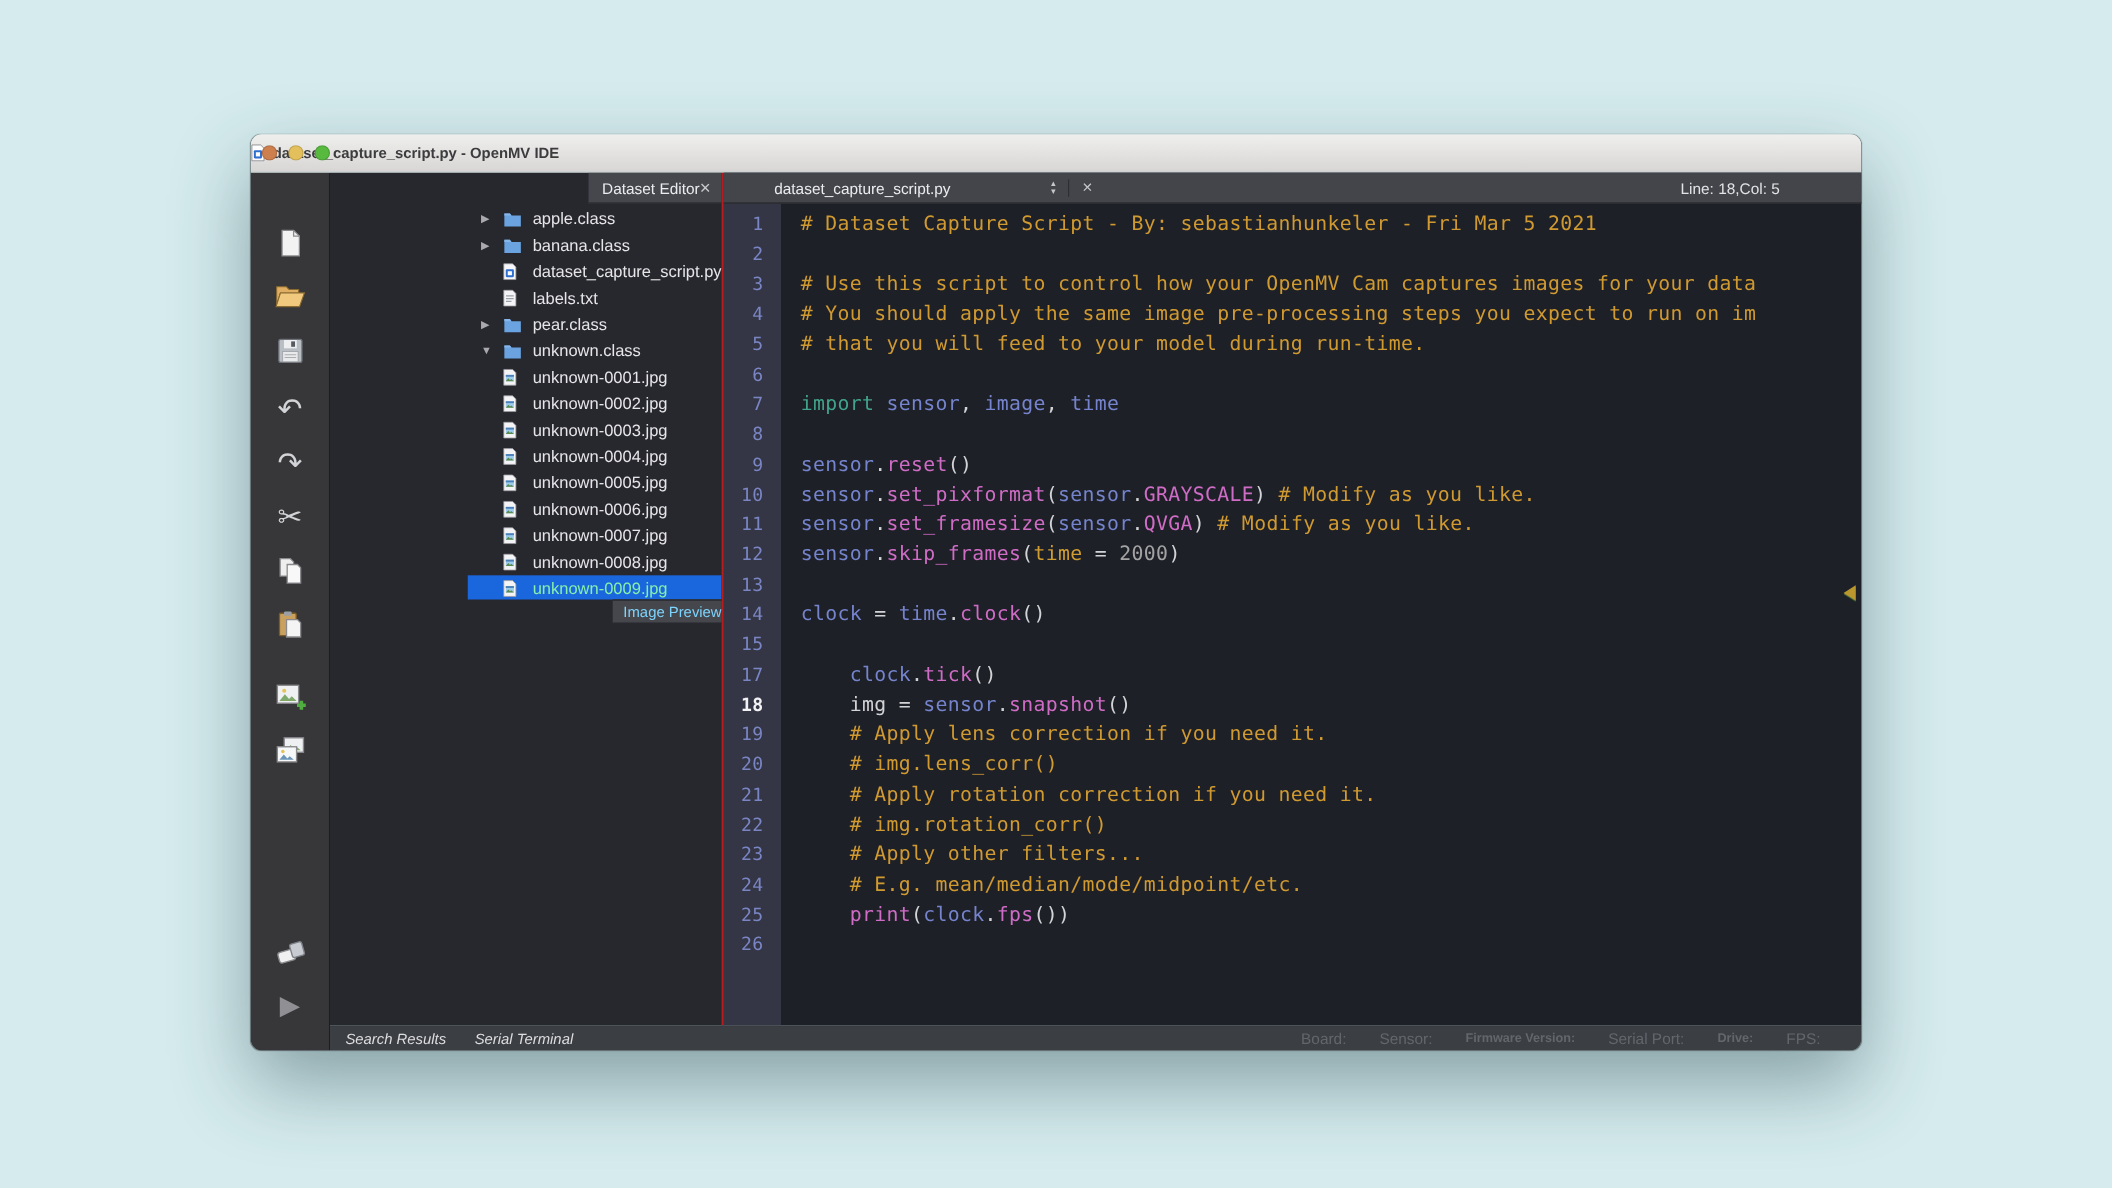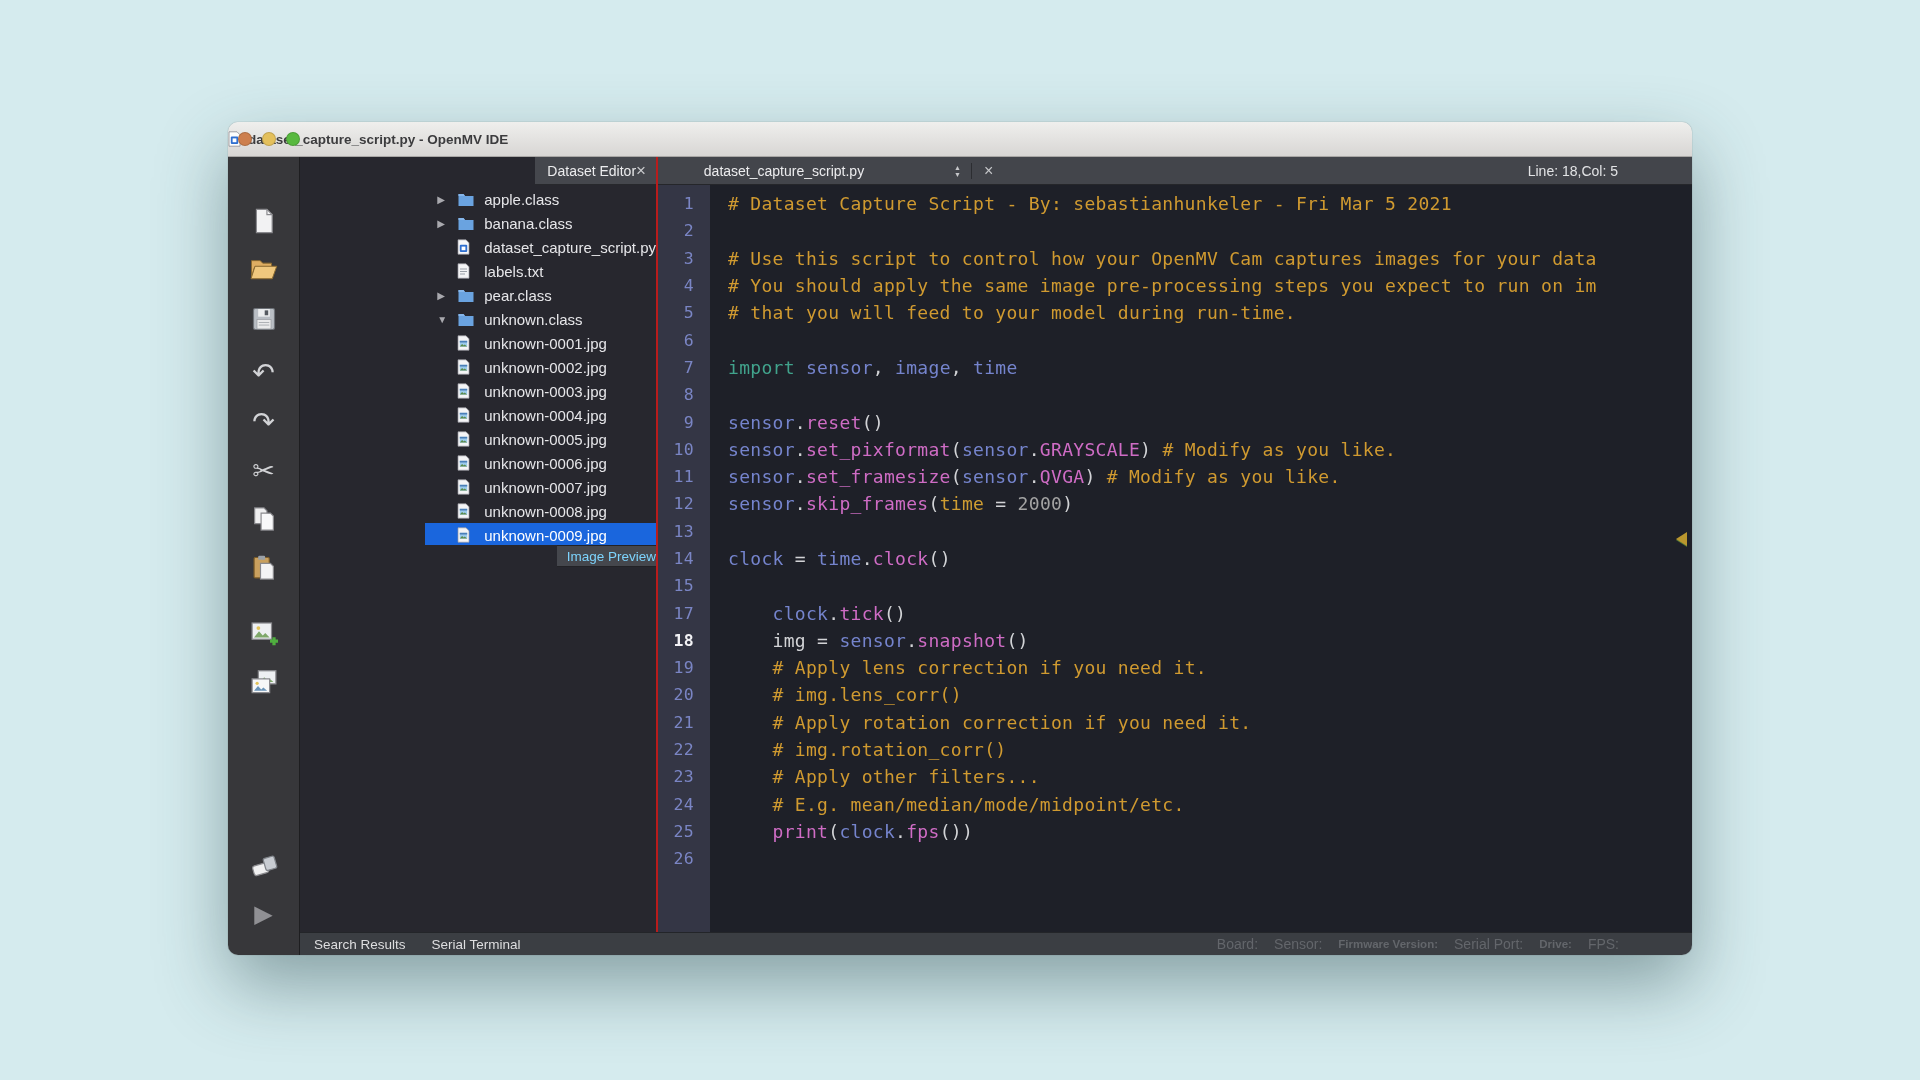--- a/index.html
+++ b/index.html
@@ -39,21 +39,21 @@
   
   .panel { flex:0 0 358px; display:flex; flex-direction:column; background:#27272e; border-right:2px solid #b91c1c; min-height:0;align-items:flex-end; }
   .panel-header { height:28px; flex:0 0 28px; background:#45474d; border-bottom:1px solid #27282c;
                   display:flex; align-items:center; padding:0 10px 0 12px; color:#ececee; font-size:14px; }
   .panel-header .x { margin-left:auto; font-size:17px; color:#c9cacd; cursor:default; line-height:1; }
   .tree { height:360px; flex:0 0 360px; overflow:hidden; padding-top:2px; }
   .row { height:24px; display:flex; align-items:center; padding-left:8px; color:#e6e6e9; font-size:15px; white-space:nowrap; }
   .row .arrow { width:24px; font-size:10px; color:#a9a9ae; text-align:left; padding-left:4px; }
   .row.d1 { padding-left:32px; }
   .row .ficon { width:20px; margin-right:7px; display:flex; align-items:center; }
-  .row.sel { background:#1a66dd; color:#ffffff; }
+  .row.sel { background:#1a66dd; color:#86efac; }
 
   .preview-header { height:22px; flex:0 0 22px; background:#45474d; border-top:1px solid #222226; border-bottom:1px solid #222226;
                     display:flex; align-items:center; padding-left:10px; color:#7dd3fc; font-size:13.5px; }
   .preview-wrap { flex:1; background:#151515; display:flex; flex-direction:column; min-height:0; }
   .preview { height:345px; flex:0 0 345px;
     background:
       repeating-linear-gradient(0deg, rgba(255,255,255,.018) 0 1px, transparent 1px 3px),
       repeating-linear-gradient(90deg, rgba(255,255,255,.014) 0 1px, transparent 1px 3px),
       radial-gradient(95px 85px at 83% 84%, rgba(88,88,88,.55) 0 45%, transparent 72%),
       radial-gradient(230px 190px at 28% 28%, rgba(62,62,62,.55), transparent 70%),
@@ -88,23 +88,23 @@
   .tk-f { color:#cf6cc5; } .tk-n { color:#a3a3a3; } .tk-w { color:#9b7fd6; }
   .tk-p { color:#d2d3d6; } .tk-o { color:#cf9d32; }
 
   .marker { position:absolute; right:5px; top:375px; width:0; height:0;
             border-top:7px solid transparent; border-bottom:7px solid transparent; border-right:11px solid #b9962e;
             filter:drop-shadow(0 1px 0 rgba(90,140,60,.8)); }
 
   
   .statusbar { height:23px; flex:0 0 23px; background:#3b3e43; border-top:1px solid #232529;
                border-radius:0 0 10px 0; display:flex; align-items:center; padding-left:14px; }
-  .statusbar .lefts { display:flex; gap:26px; }
+  .statusbar .lefts { display:flex; gap:26px;font-style:italic; }
   .statusbar .lefts span { color:#dedee0; font-size:13.5px; }
-  .statusbar .rights { margin-left:auto; display:flex; align-items:center; gap:16px; padding-right:73px; }
+  .statusbar .rights { margin-left:auto; display:flex; align-items:center; gap:30px; padding-right:37px; }
   .statusbar .rights span { color:#63666b; font-size:14px; }
   .statusbar .rights span.small { font-size:11.5px; font-weight:bold; }
 </style>
 </head>
 <body>
 
 <div class="window">
 
   <div class="titlebar">
     <div class="lights">

